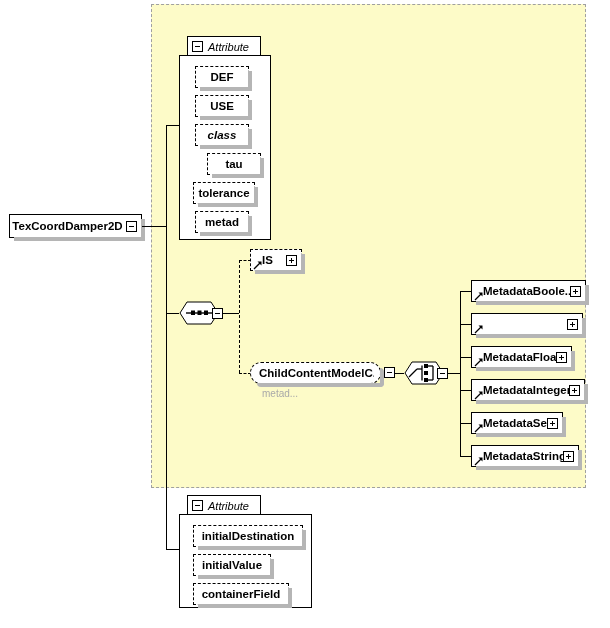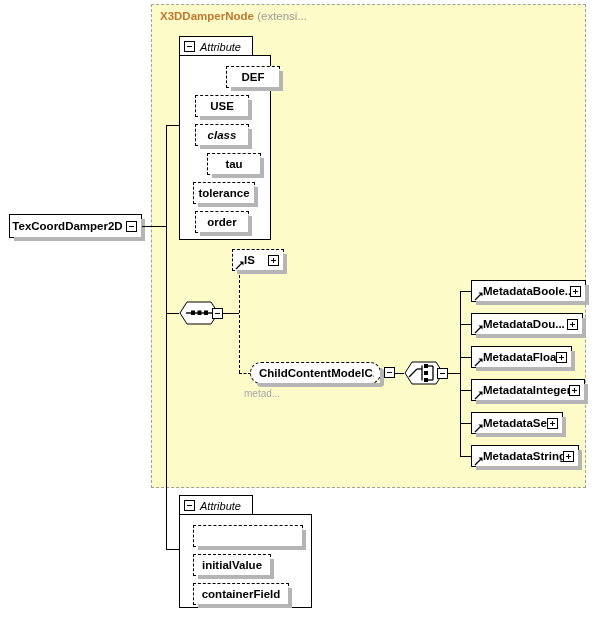--- a/index.html
+++ b/index.html
@@ -18,21 +18,21 @@
   .nodebox.dashed{border:1px dashed #000000;}
   .nodebox .shadow{position:absolute;left:4px;top:100%;height:4px;right:-4px;background:#b5b5b5;}
   .nodebox .rshadow{position:absolute;left:100%;top:4px;width:4px;bottom:-4px;background:#b5b5b5;}
   .nodebox .lbl{position:absolute;left:0;top:0;right:0;bottom:0;
                 display:flex;align-items:center;justify-content:center;
                 font-size:11.5px;font-weight:bold;color:#000;white-space:nowrap;}
   .nodebox .lbl.lead{justify-content:flex-start;padding-left:12px;}
 
   
   .attrgroup{position:absolute;}
-  .attrgroup .tab{position:absolute;left:0;top:0;box-sizing:border-box;
+  .attrgroup .tab{position:absolute;left:8px;top:0;box-sizing:border-box;
                   background:#fff;border:1px solid #000;border-bottom:none;
                   display:flex;align-items:center;padding-left:4px;}
   .attrgroup .tab .tlabel{font-size:11px;font-style:italic;color:#000;margin-left:5px;white-space:nowrap;}
   .attrgroup .body{position:absolute;left:0;box-sizing:border-box;
                    background:#fff;border:1px solid #000;}
 
   
   .expander{width:11px;height:11px;box-sizing:border-box;border:1px solid #000;
             background:#fff;position:relative;display:inline-block;flex:0 0 auto;}
   .expander:before{content:"";position:absolute;left:2px;right:2px;top:4px;height:1px;background:#000;}
@@ -56,24 +56,20 @@
 
   .refarrow{position:absolute;width:9px;height:9px;}
 </style>
 </head>
 <body>
 
 <div id="canvas">
 
   <div class="ext-region" style="left:151px;top:4px;width:435px;height:484px;"></div>
 
-  <div class="ext-title" style="left:160px;top:10px;">
-    <span>X3DDamperNode</span>
-    <span class="sub">(extensi...</span>
-  </div>
 
   <div class="nodebox" style="left:9px;top:214px;width:133px;height:24px;">
     <div class="lbl" style="padding-right:16px;">TexCoordDamper2D</div>
     <div class="expander exp-abs" style="right:4px;top:6px;"></div>
     <div class="shadow"></div>
     <div class="rshadow"></div>
   </div>
 
   <div class="ln h" style="left:142px;top:226px;width:24px;"></div>
 
@@ -85,21 +81,21 @@
 
   <div class="ln h" style="left:166px;top:549px;width:13px;"></div>
 
   <div class="attrgroup" style="left:179px;top:36px;width:92px;height:204px;">
     <div class="tab" style="width:74px;height:20px;">
       <span class="expander"></span>
       <span class="tlabel">Attribute</span>
     </div>
     <div class="body" style="top:19px;width:92px;height:185px;"></div>
 
-    <div class="nodebox dashed" style="left:16px;top:30px;width:54px;height:22px;margin-left:31px;">
+    <div class="nodebox dashed" style="left:16px;top:30px;width:54px;height:22px;">
       <div class="lbl">DEF</div>
       <div class="shadow"></div>
       <div class="rshadow"></div>
     </div>
     <div class="nodebox dashed" style="left:16px;top:59px;width:54px;height:22px;">
       <div class="lbl">USE</div>
       <div class="shadow"></div>
       <div class="rshadow"></div>
     </div>
     <div class="nodebox dashed" style="left:16px;top:88px;width:54px;height:22px;font-style:italic;">
@@ -111,21 +107,21 @@
       <div class="lbl">tau</div>
       <div class="shadow"></div>
       <div class="rshadow"></div>
     </div>
     <div class="nodebox dashed" style="left:14px;top:146px;width:62px;height:22px;">
       <div class="lbl">tolerance</div>
       <div class="shadow"></div>
       <div class="rshadow"></div>
     </div>
     <div class="nodebox dashed" style="left:16px;top:175px;width:54px;height:22px;">
-      <div class="lbl">order</div>
+      <div class="lbl">metad</div>
       <div class="shadow"></div>
       <div class="rshadow"></div>
     </div>
   </div>
 
   <div class="conn" style="left:179px;top:301px;">
     <svg width="40" height="25" viewBox="0 0 40 25">
       <polygon points="8,1 32,1 39,12 32,23 8,23 1,12" fill="#ffffff" stroke="#000000" stroke-width="1"></polygon>
       <polygon points="10,4 34,4 40,14 34,25 10,25 4,14" fill="none" stroke="none"></polygon>
       <line x1="7" y1="12" x2="33" y2="12" stroke="#000" stroke-width="1.4"></line>
@@ -135,40 +131,40 @@
     </svg>
   </div>
   <div class="expander exp-abs" style="left:212px;top:308px;"></div>
 
   <div class="ln h" style="left:223px;top:313px;width:16px;"></div>
 
   <div class="dln v" style="left:239px;top:260px;height:113px;"></div>
   <div class="dln h" style="left:239px;top:260px;width:12px;"></div>
   <div class="dln h" style="left:239px;top:373px;width:12px;"></div>
 
-  <div class="nodebox dashed" style="left:232px;top:249px;width:52px;height:22px;">
+  <div class="nodebox dashed" style="left:250px;top:249px;width:52px;height:22px;">
     <div class="lbl lead" style="padding-left:11px;">IS</div>
     <svg class="refarrow" style="left:2px;top:11px;" viewBox="0 0 9 9">
       <line x1="1" y1="8" x2="7.5" y2="1.5" stroke="#000" stroke-width="1.3"></line>
       <polygon points="8.5,0.5 8.5,4.5 4.5,0.5" fill="#000"></polygon>
     </svg>
     <div class="expander plus exp-abs" style="right:4px;top:5px;"></div>
     <div class="shadow"></div>
     <div class="rshadow"></div>
   </div>
 
   <div style="position:absolute;left:250px;top:362px;width:131px;height:22px;
               box-sizing:border-box;background:#fff;border:1px dashed #000;border-radius:11px;">
     <div style="position:absolute;left:8px;top:0;right:6px;bottom:0;display:flex;align-items:center;
                 font-size:11.5px;font-weight:bold;color:#000;white-space:nowrap;overflow:hidden;">ChildContentModelC...</div>
     <div style="position:absolute;left:6px;top:100%;height:4px;right:-4px;background:#b5b5b5;border-radius:0 0 4px 4px;"></div>
     <div style="position:absolute;left:100%;top:5px;width:4px;bottom:-4px;background:#b5b5b5;border-radius:0 4px 4px 0;"></div>
   </div>
   <div class="expander exp-abs" style="left:384px;top:367px;"></div>
-  <div class="subcap" style="left:244px;top:388px;text-align:right;">metad...</div>
+  <div class="subcap" style="left:262px;top:388px;text-align:right;">metad...</div>
 
   <div class="ln h" style="left:395px;top:373px;width:9px;"></div>
 
   <div class="conn" style="left:404px;top:361px;">
     <svg width="40" height="25" viewBox="0 0 40 25">
       <polygon points="8,1 32,1 39,12 32,23 8,23 1,12" fill="#ffffff" stroke="#000000" stroke-width="1"></polygon>
       <line x1="5" y1="16" x2="13" y2="8" stroke="#000" stroke-width="1.3"></line>
       <line x1="13" y1="8" x2="18" y2="8" stroke="#000" stroke-width="1.3"></line>
       <line x1="18" y1="4.5" x2="18" y2="19.5" stroke="#000" stroke-width="1.3"></line>
       <rect x="20" y="3" width="4" height="4" fill="#000"></rect>
@@ -197,21 +193,20 @@
     <svg class="refarrow" style="left:2px;top:11px;" viewBox="0 0 9 9">
       <line x1="1" y1="8" x2="7.5" y2="1.5" stroke="#000" stroke-width="1.3"></line>
       <polygon points="8.5,0.5 8.5,4.5 4.5,0.5" fill="#000"></polygon>
     </svg>
     <div class="expander plus exp-abs" style="right:4px;top:5px;"></div>
     <div class="shadow"></div>
     <div class="rshadow"></div>
   </div>
 
   <div class="nodebox" style="left:471px;top:313px;width:112px;height:22px;">
-    <div class="lbl lead" style="padding-left:11px;">MetadataDou...</div>
     <svg class="refarrow" style="left:2px;top:11px;" viewBox="0 0 9 9">
       <line x1="1" y1="8" x2="7.5" y2="1.5" stroke="#000" stroke-width="1.3"></line>
       <polygon points="8.5,0.5 8.5,4.5 4.5,0.5" fill="#000"></polygon>
     </svg>
     <div class="expander plus exp-abs" style="right:4px;top:5px;"></div>
     <div class="shadow"></div>
     <div class="rshadow"></div>
   </div>
 
   <div class="nodebox" style="left:471px;top:346px;width:101px;height:22px;">
@@ -259,20 +254,21 @@
   </div>
 
   <div class="attrgroup" style="left:179px;top:495px;width:133px;height:113px;">
     <div class="tab" style="width:74px;height:20px;">
       <span class="expander"></span>
       <span class="tlabel">Attribute</span>
     </div>
     <div class="body" style="top:19px;width:133px;height:94px;"></div>
 
     <div class="nodebox dashed" style="left:14px;top:30px;width:110px;height:22px;">
+      <div class="lbl">initialDestination</div>
       <div class="shadow"></div>
       <div class="rshadow"></div>
     </div>
     <div class="nodebox dashed" style="left:14px;top:59px;width:78px;height:22px;">
       <div class="lbl">initialValue</div>
       <div class="shadow"></div>
       <div class="rshadow"></div>
     </div>
     <div class="nodebox dashed" style="left:14px;top:88px;width:96px;height:22px;">
       <div class="lbl">containerField</div>

